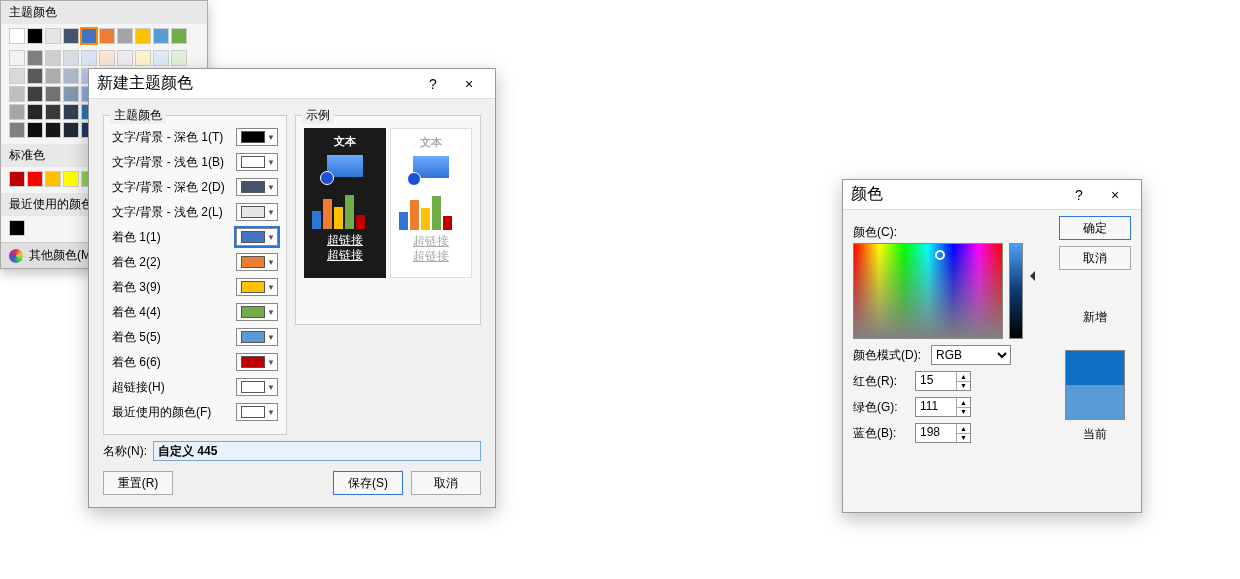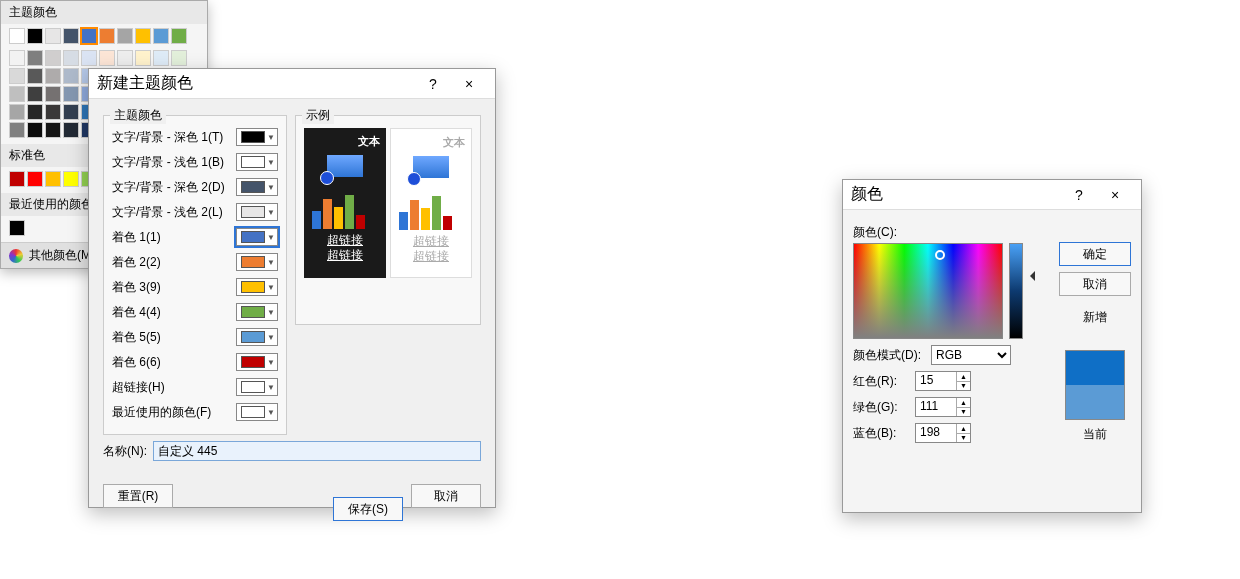--- a/index.html
+++ b/index.html
@@ -19,32 +19,32 @@
   .slot-row { display: flex; align-items: center; margin: 5px 0; height: 20px; }
   .slot-row .lbl { flex: 1; white-space: nowrap; }
   .swatch-btn { width: 42px; height: 18px; border: 1px solid #888; background: #fff; display:flex; align-items:center; justify-content:flex-end; padding-right:2px; cursor:pointer; }
   .swatch-btn .sw { width: 24px; height: 12px; border:1px solid #555; }
   .swatch-btn .caret { margin-left:2px; font-size:8px; color:#555; }
   .slot-row.selected .swatch-btn { outline: 2px solid #2e75d6; }
   .sample-area { display:flex; gap:4px; justify-content:center; margin-top:6px; }
   .sample-panel { width: 82px; height: 150px; padding:6px; }
   .sample-panel.dark { background:#1a1a1a; color:#fff; }
   .sample-panel.light { background:#fff; color:#aaa; border:1px solid #ddd; }
-  .sample-panel .sp-text { font-size: 11px; font-weight: bold; text-align: right; }
+  .sample-panel .sp-text { font-size: 11px; font-weight: bold; text-align: center; }
   .sp-shape1 { width: 36px; height: 22px; background: linear-gradient(#6fa8ff,#2e75d6); margin: 6px auto 2px; }
   .sp-shape2 { width: 14px; height: 14px; border-radius: 50%; background: #1d4ed8; border: 1.5px solid #fff; margin: -8px 0 0 10px; position: relative; }
   .sp-bars { display:flex; align-items:flex-end; gap:2px; height:34px; margin:10px 2px 4px; }
   .sp-bars span { width: 9px; }
   .sp-links { text-align:center; font-size:10px; margin-top:0; }
   .sp-links u { display:block; line-height:1.25; }
   .name-row { margin-top: 6px; display:flex; align-items:center; gap:6px; }
-  .name-row input { flex:1; height:20px; border:1px solid #7aa7d9; background:#e9f2fc; padding:0 4px; }
+  .name-row input { flex:1; height:20px; border:1px solid #7aa7d9; background:#e9f2fc; padding:0 4px;font-weight:bold; }
   .btn-row { margin-top: 10px; display:flex; align-items:center; }
   .btn { height: 24px; min-width: 70px; padding: 0 12px; border:1px solid #aaa; background:#f8f8f8; cursor:pointer; }
-  .btn.primary { border-color:#2e75d6;margin-top:26px; }
+  .btn.primary { border-color:#2e75d6; }
 
   
   #pop { left: 548px; top: 275px; width: 208px; background:#f5f5f5; border:1px solid #aaa; box-shadow: 0 4px 12px rgba(0,0,0,.25); }
   #pop .sec-title { background:#e8e8e8; padding:3px 8px; font-size:12px; }
   .theme-grid { padding:4px 8px; }
   .tg-row { display:flex; gap:2px; margin-bottom:2px; }
   .tg-row span { width:16px; height:16px; border:1px solid #ccc; }
   .tg-row.first span.cur { outline:2px solid #ff8a00; outline-offset:-1px; }
   .std-row span { width:16px; height:16px; }
   .more-row { display:flex; align-items:center; gap:6px; padding:4px 8px; background:#e0e0e0; border-top:1px solid #ccc; cursor:pointer; }

